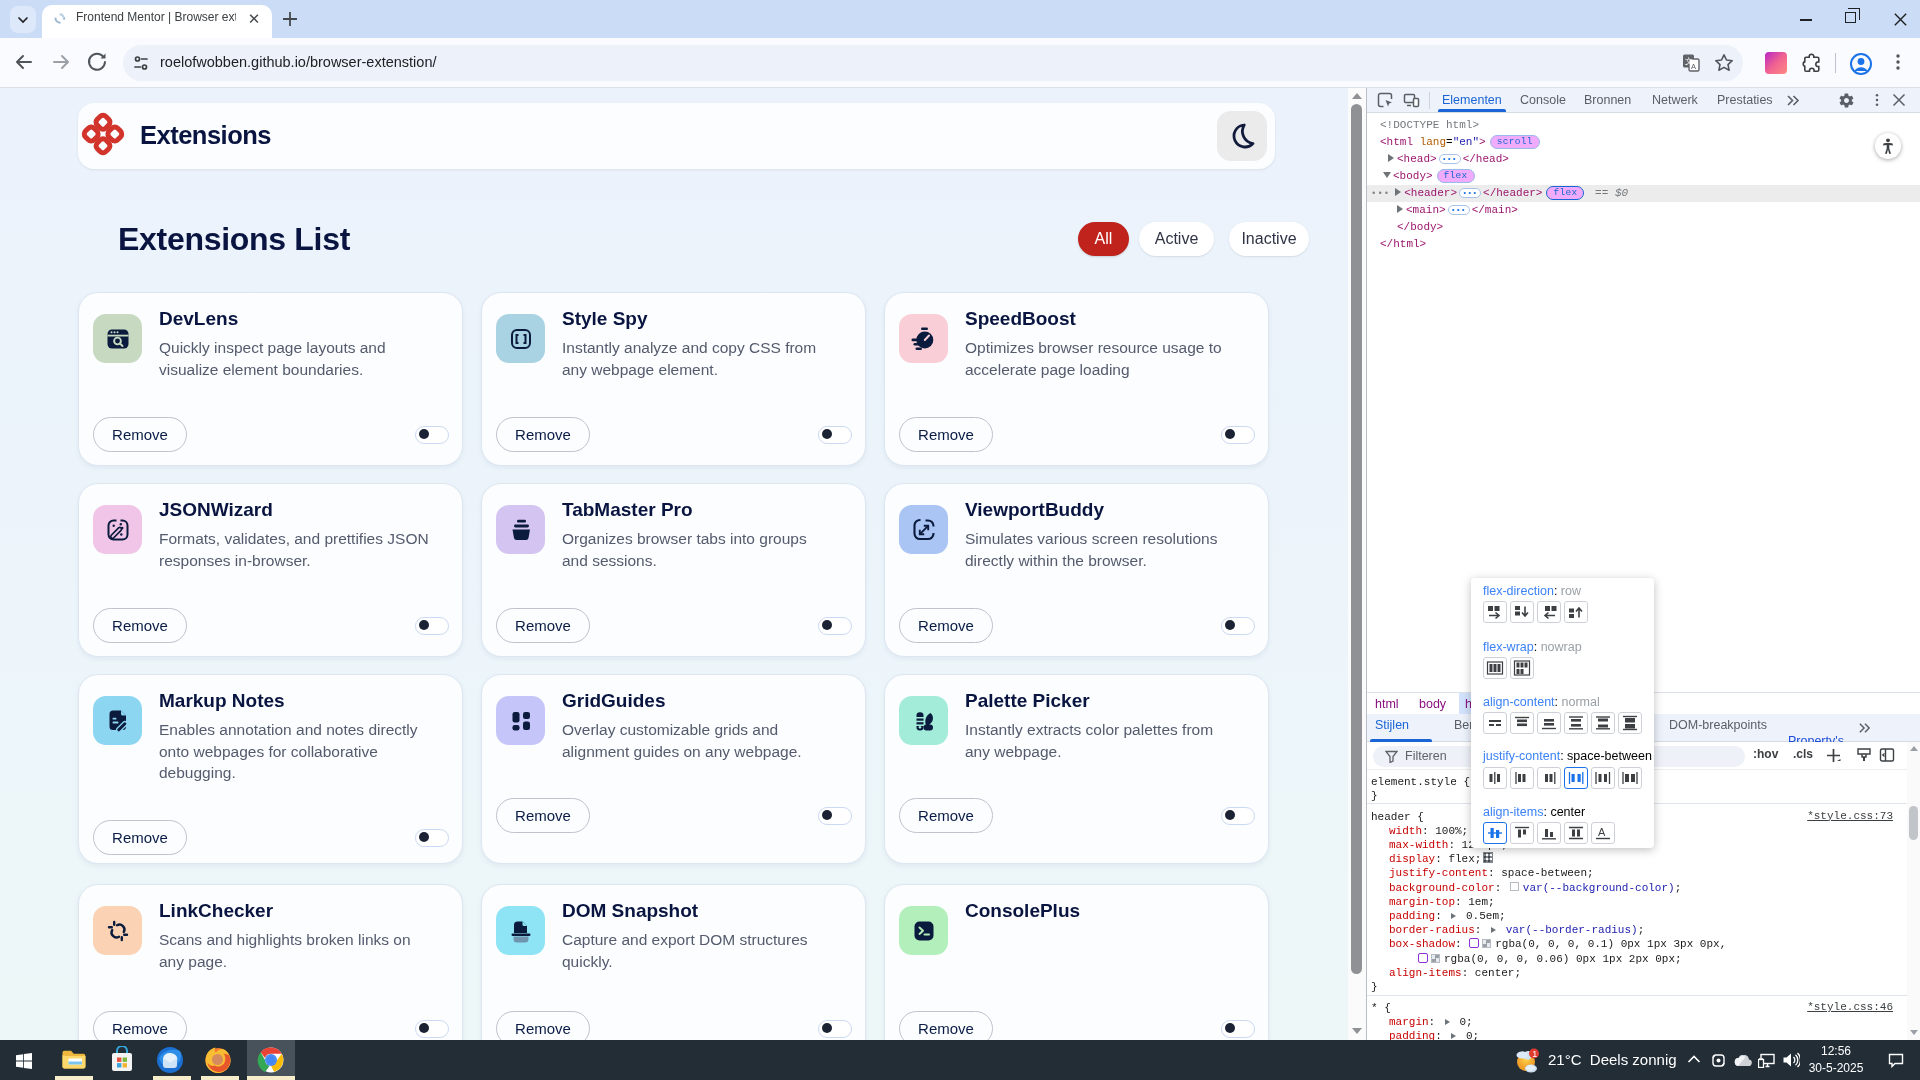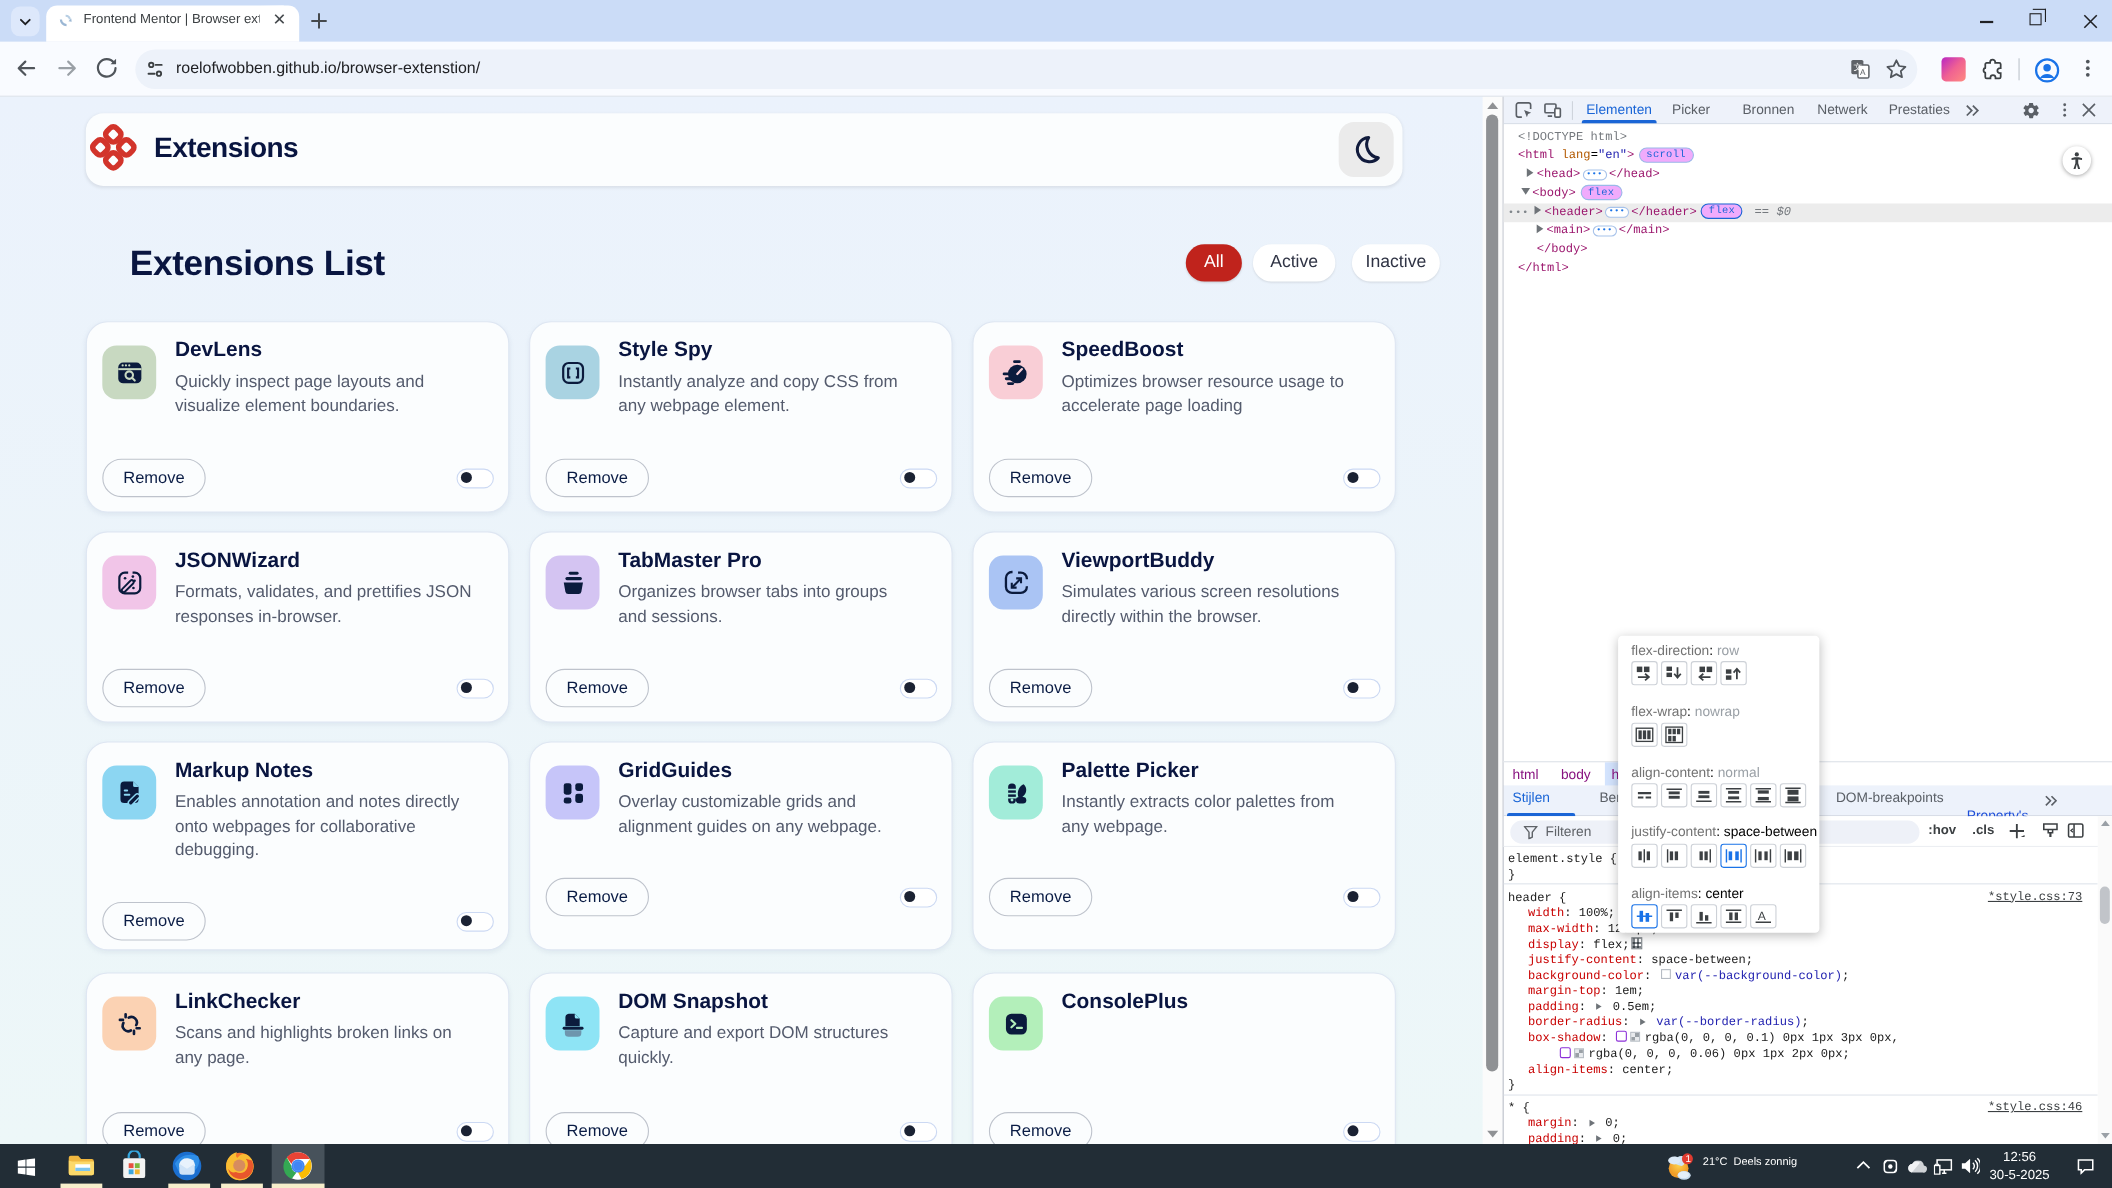--- a/index.html
+++ b/index.html
@@ -85,31 +85,31 @@
 .svalblue { color:#2222b0; }
 .csslink { position:absolute; right:14px; color:#3c4043; text-decoration:underline; }
 .sdiv { position:absolute; left:0; width:540px; height:1px; background:#dfe4ec; }
 .exp { display:inline-block; width:0; height:0; border-left:5px solid #6e7378; border-top:3.5px solid transparent; border-bottom:3.5px solid transparent; margin:0 3px; }
 
 #dt-scroll { position:absolute; left:540px; top:654px; width:14px; height:298px; background:#fafafa; }
 
 
 #flexpop { position:absolute; left:104px; top:490px; width:183px; height:270px; background:#fff; border-radius:4px; box-shadow:0 2px 10px rgba(0,0,0,0.25); font-size:12.5px; z-index:5; }
 .fp-label { position:absolute; left:12px; white-space:nowrap; }
-.fp-prop { color:#737373; }
+.fp-prop { color:#3b82f6; }
 .fp-muted { color:#9aa0a6; }
 .fp-row { position:absolute; left:12px; display:flex; gap:3px; }
 .fp-btn { width:24px; height:22px; border:1px solid #cdd1d7; border-radius:3px; background:#fff; position:relative; }
 
 
 #taskbar { position:absolute; left:0; top:1040px; width:1920px; height:40px; background:#222d36; }
 .tb-slot { position:absolute; top:0; width:48px; height:40px; }
 .tb-underline { position:absolute; top:36px; height:4px; background:#f6eecb; }
 #tb-clock { position:absolute; left:1806px; top:3px; width:60px; color:#fff; font-size:12px; text-align:center; line-height:17px; }
-#tb-weather { position:absolute; left:1510px; top:4px; color:#fff; font-size:10px;text-align:right; }
+#tb-weather { position:absolute; left:1510px; top:4px; color:#fff; font-size:15px;text-align:right; }
 </style>
 </head>
 <body>
 
 <div id="tabstrip">
   <div id="tab-chevron">
       <svg width="14" height="14" viewBox="0 0 14 14">
         <path d="M3 5 L7 9 L11 5" stroke="#202124" stroke-width="1.7" fill="none" stroke-linecap="round"></path>
       </svg>
     </div>
@@ -400,21 +400,21 @@
         <path d="M6.5 14.5 H3.5 a2 2 0 0 1 -2 -2 V3.5 a2 2 0 0 1 2 -2 h9 a2 2 0 0 1 2 2 V7" fill="none" stroke="#5a5f66" stroke-width="1.5"></path>
         <path d="M8.5 8 l6.5 2.6 -2.9 1 -1 2.9z" fill="#5a5f66"></path>
       </svg>
 <svg style="position:absolute;left:36px;top:4px" width="17" height="17" viewBox="0 0 17 17">
         <rect x="1.5" y="2.5" width="10" height="8" rx="1" fill="none" stroke="#5a5f66" stroke-width="1.5"></rect>
         <path d="M4 13.5 h4" stroke="#5a5f66" stroke-width="1.5"></path>
         <rect x="10.5" y="6.5" width="5" height="8" rx="1" fill="#fff" stroke="#5a5f66" stroke-width="1.5"></rect>
       </svg>
 <div style="position:absolute;left:62px;top:4px;width:1px;height:17px;background:#cfd4dc"></div>
 <div class="dt-tab" id="dt-tab-el" style="left:75px">Elementen</div>
-<div class="dt-tab" style="left:153px">Picker</div>
+<div class="dt-tab" style="left:153px">Console</div>
 <div class="dt-tab" style="left:217px">Bronnen</div>
 <div class="dt-tab" style="left:285px">Netwerk</div>
 <div class="dt-tab" style="left:350px">Prestaties</div>
 <svg style="position:absolute;left:419px;top:6px" width="14" height="13" viewBox="0 0 14 13">
         <path d="M2 2 l4.5 4.5 L2 11 M7.5 2 L12 6.5 L7.5 11" fill="none" stroke="#5a5f66" stroke-width="1.6"></path>
       </svg>
 <svg style="position:absolute;left:471px;top:4px" width="17" height="17" viewBox="0 0 24 24">
         <path fill="#5a5f66" d="M19.4 13c0-.3.1-.6.1-1s0-.7-.1-1l2.1-1.6c.2-.2.2-.4.1-.6l-2-3.4c-.1-.2-.4-.3-.6-.2l-2.5 1c-.5-.4-1.1-.7-1.7-1l-.4-2.6c0-.2-.2-.4-.5-.4h-4c-.2 0-.4.2-.5.4l-.4 2.6c-.6.2-1.1.6-1.7 1l-2.5-1c-.2-.1-.5 0-.6.2l-2 3.4c-.1.2-.1.5.1.6L4.5 11c0 .3-.1.6-.1 1s0 .7.1 1l-2.1 1.6c-.2.2-.2.4-.1.6l2 3.4c.1.2.4.3.6.2l2.5-1c.5.4 1.1.7 1.7 1l.4 2.6c0 .2.2.4.5.4h4c.2 0 .4-.2.5-.4l.4-2.6c.6-.2 1.1-.6 1.7-1l2.5 1c.2.1.5 0 .6-.2l2-3.4c.1-.2.1-.5-.1-.6L19.4 13zM12 15.5c-1.9 0-3.5-1.6-3.5-3.5s1.6-3.5 3.5-3.5 3.5 1.6 3.5 3.5-1.6 3.5-3.5 3.5z"></path>
       </svg>
 <svg style="position:absolute;left:502px;top:4px" width="16" height="16" viewBox="0 0 20 20">

